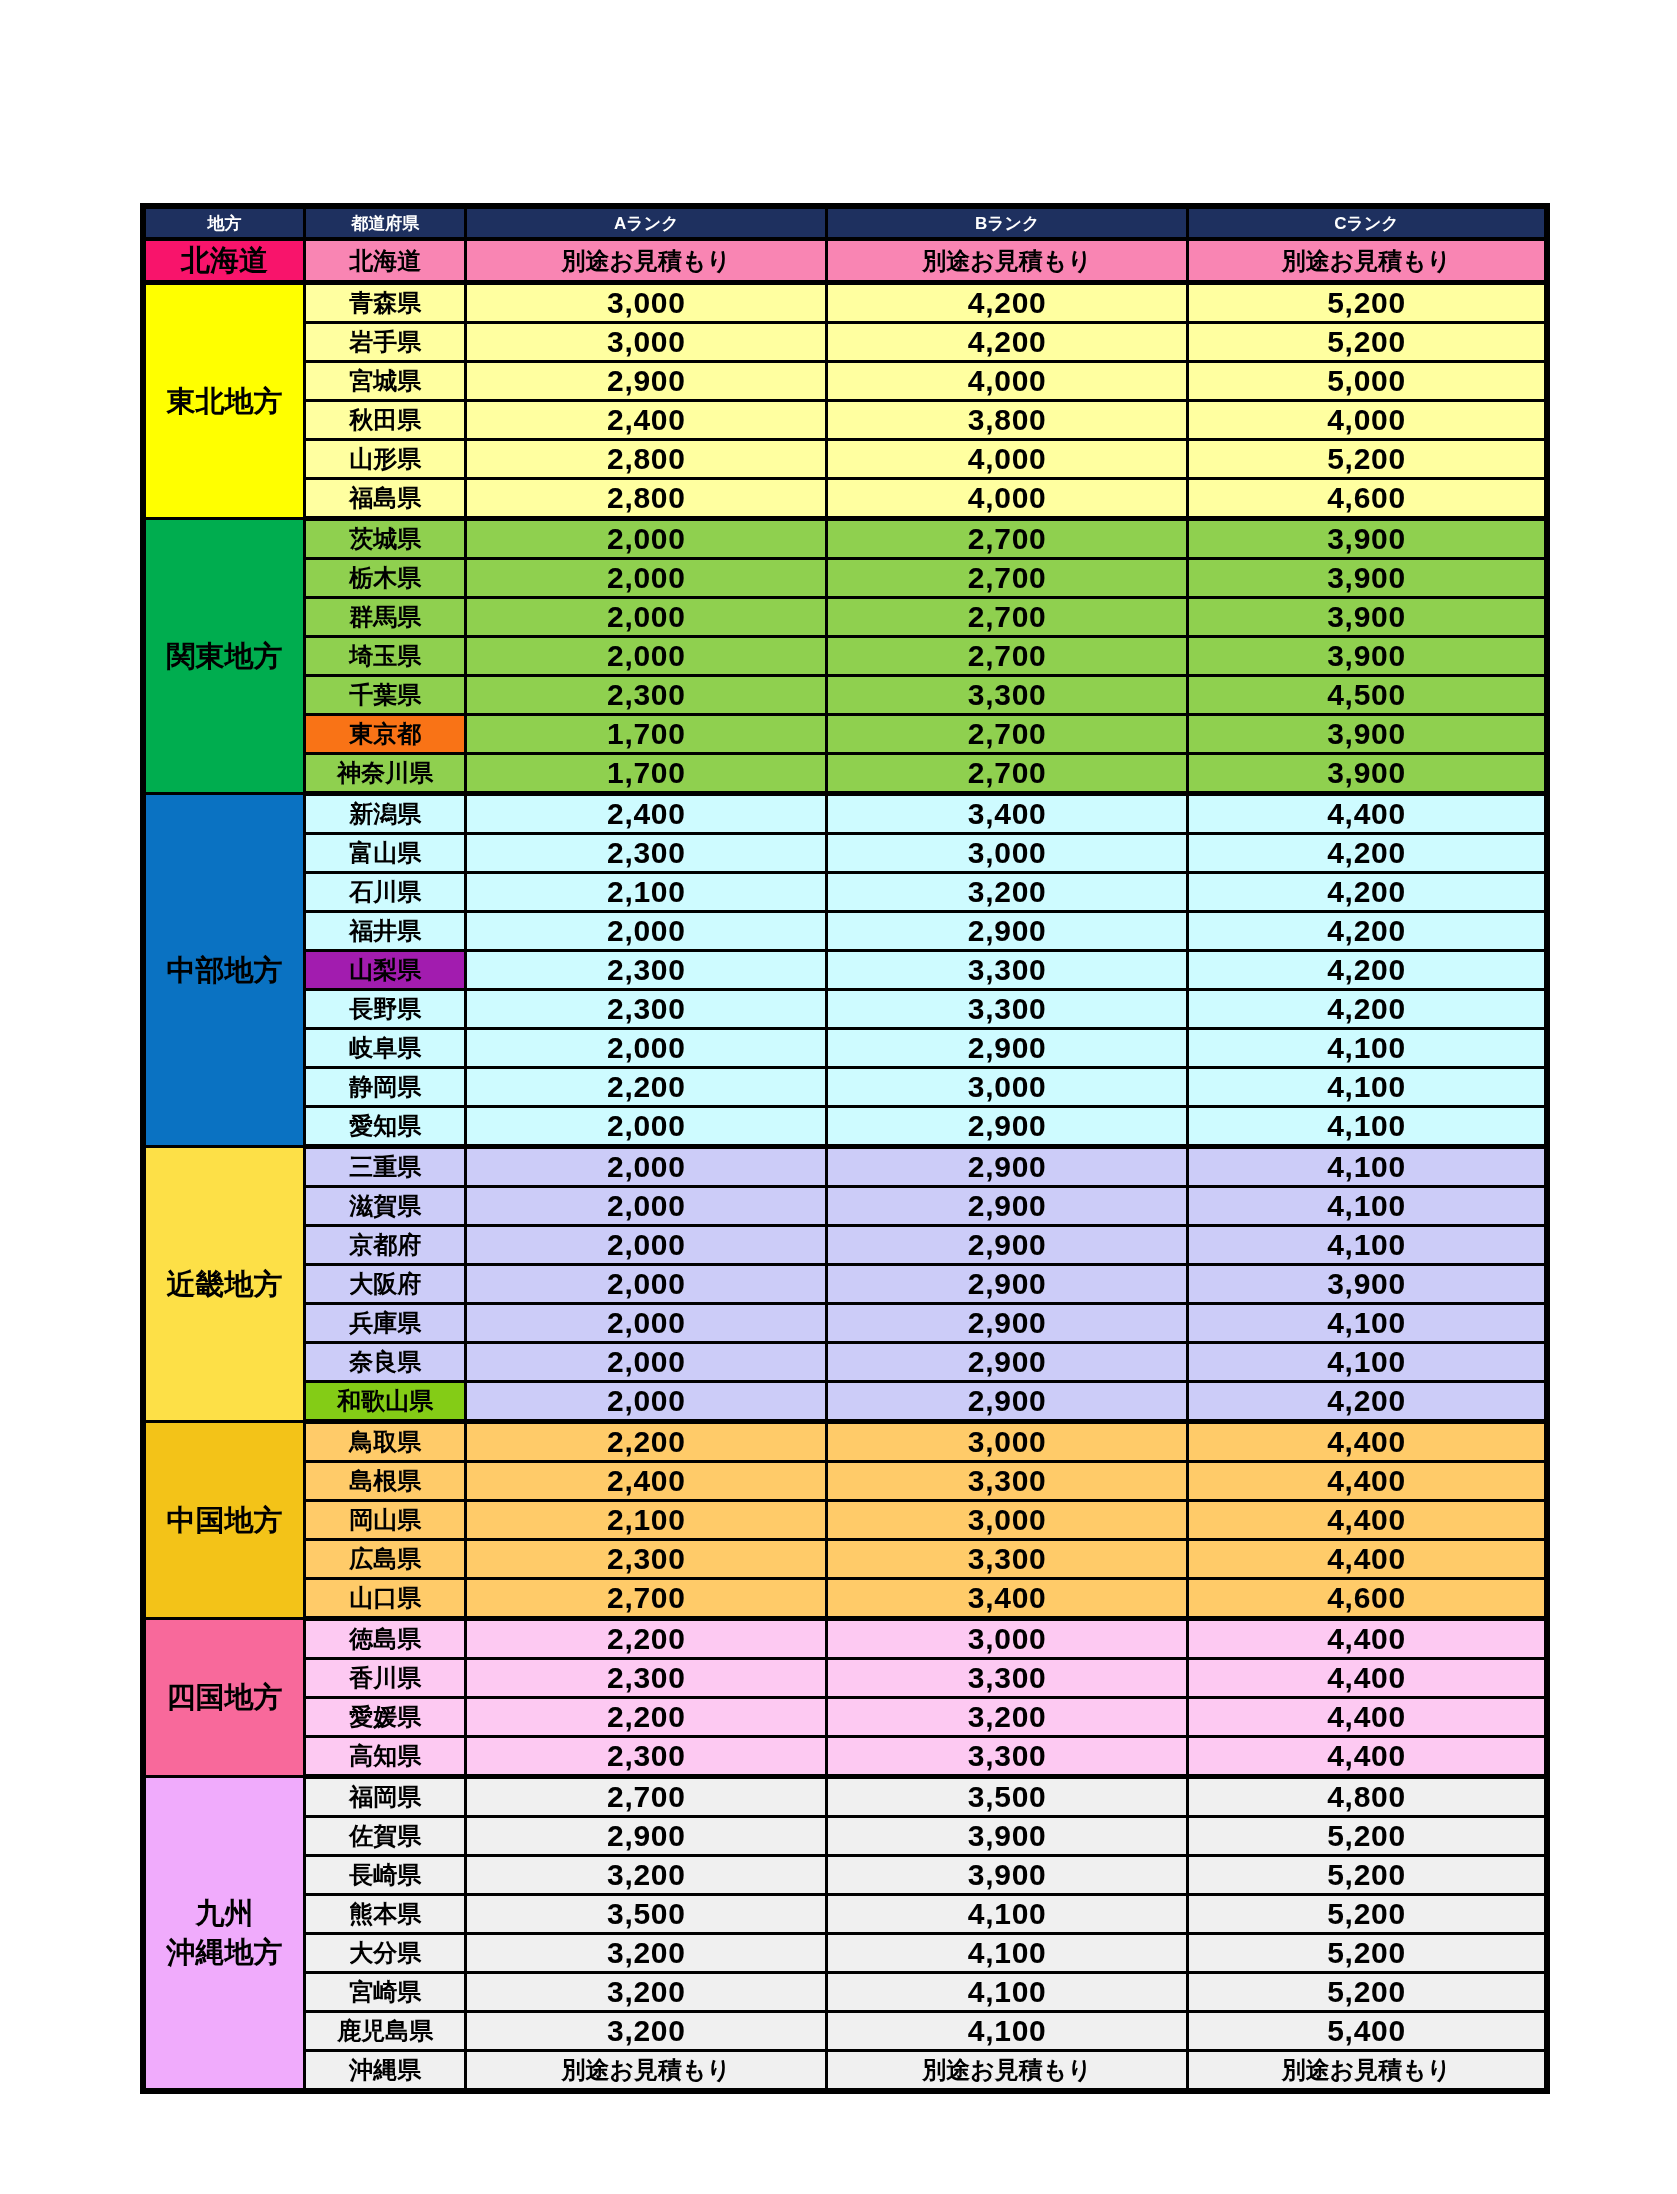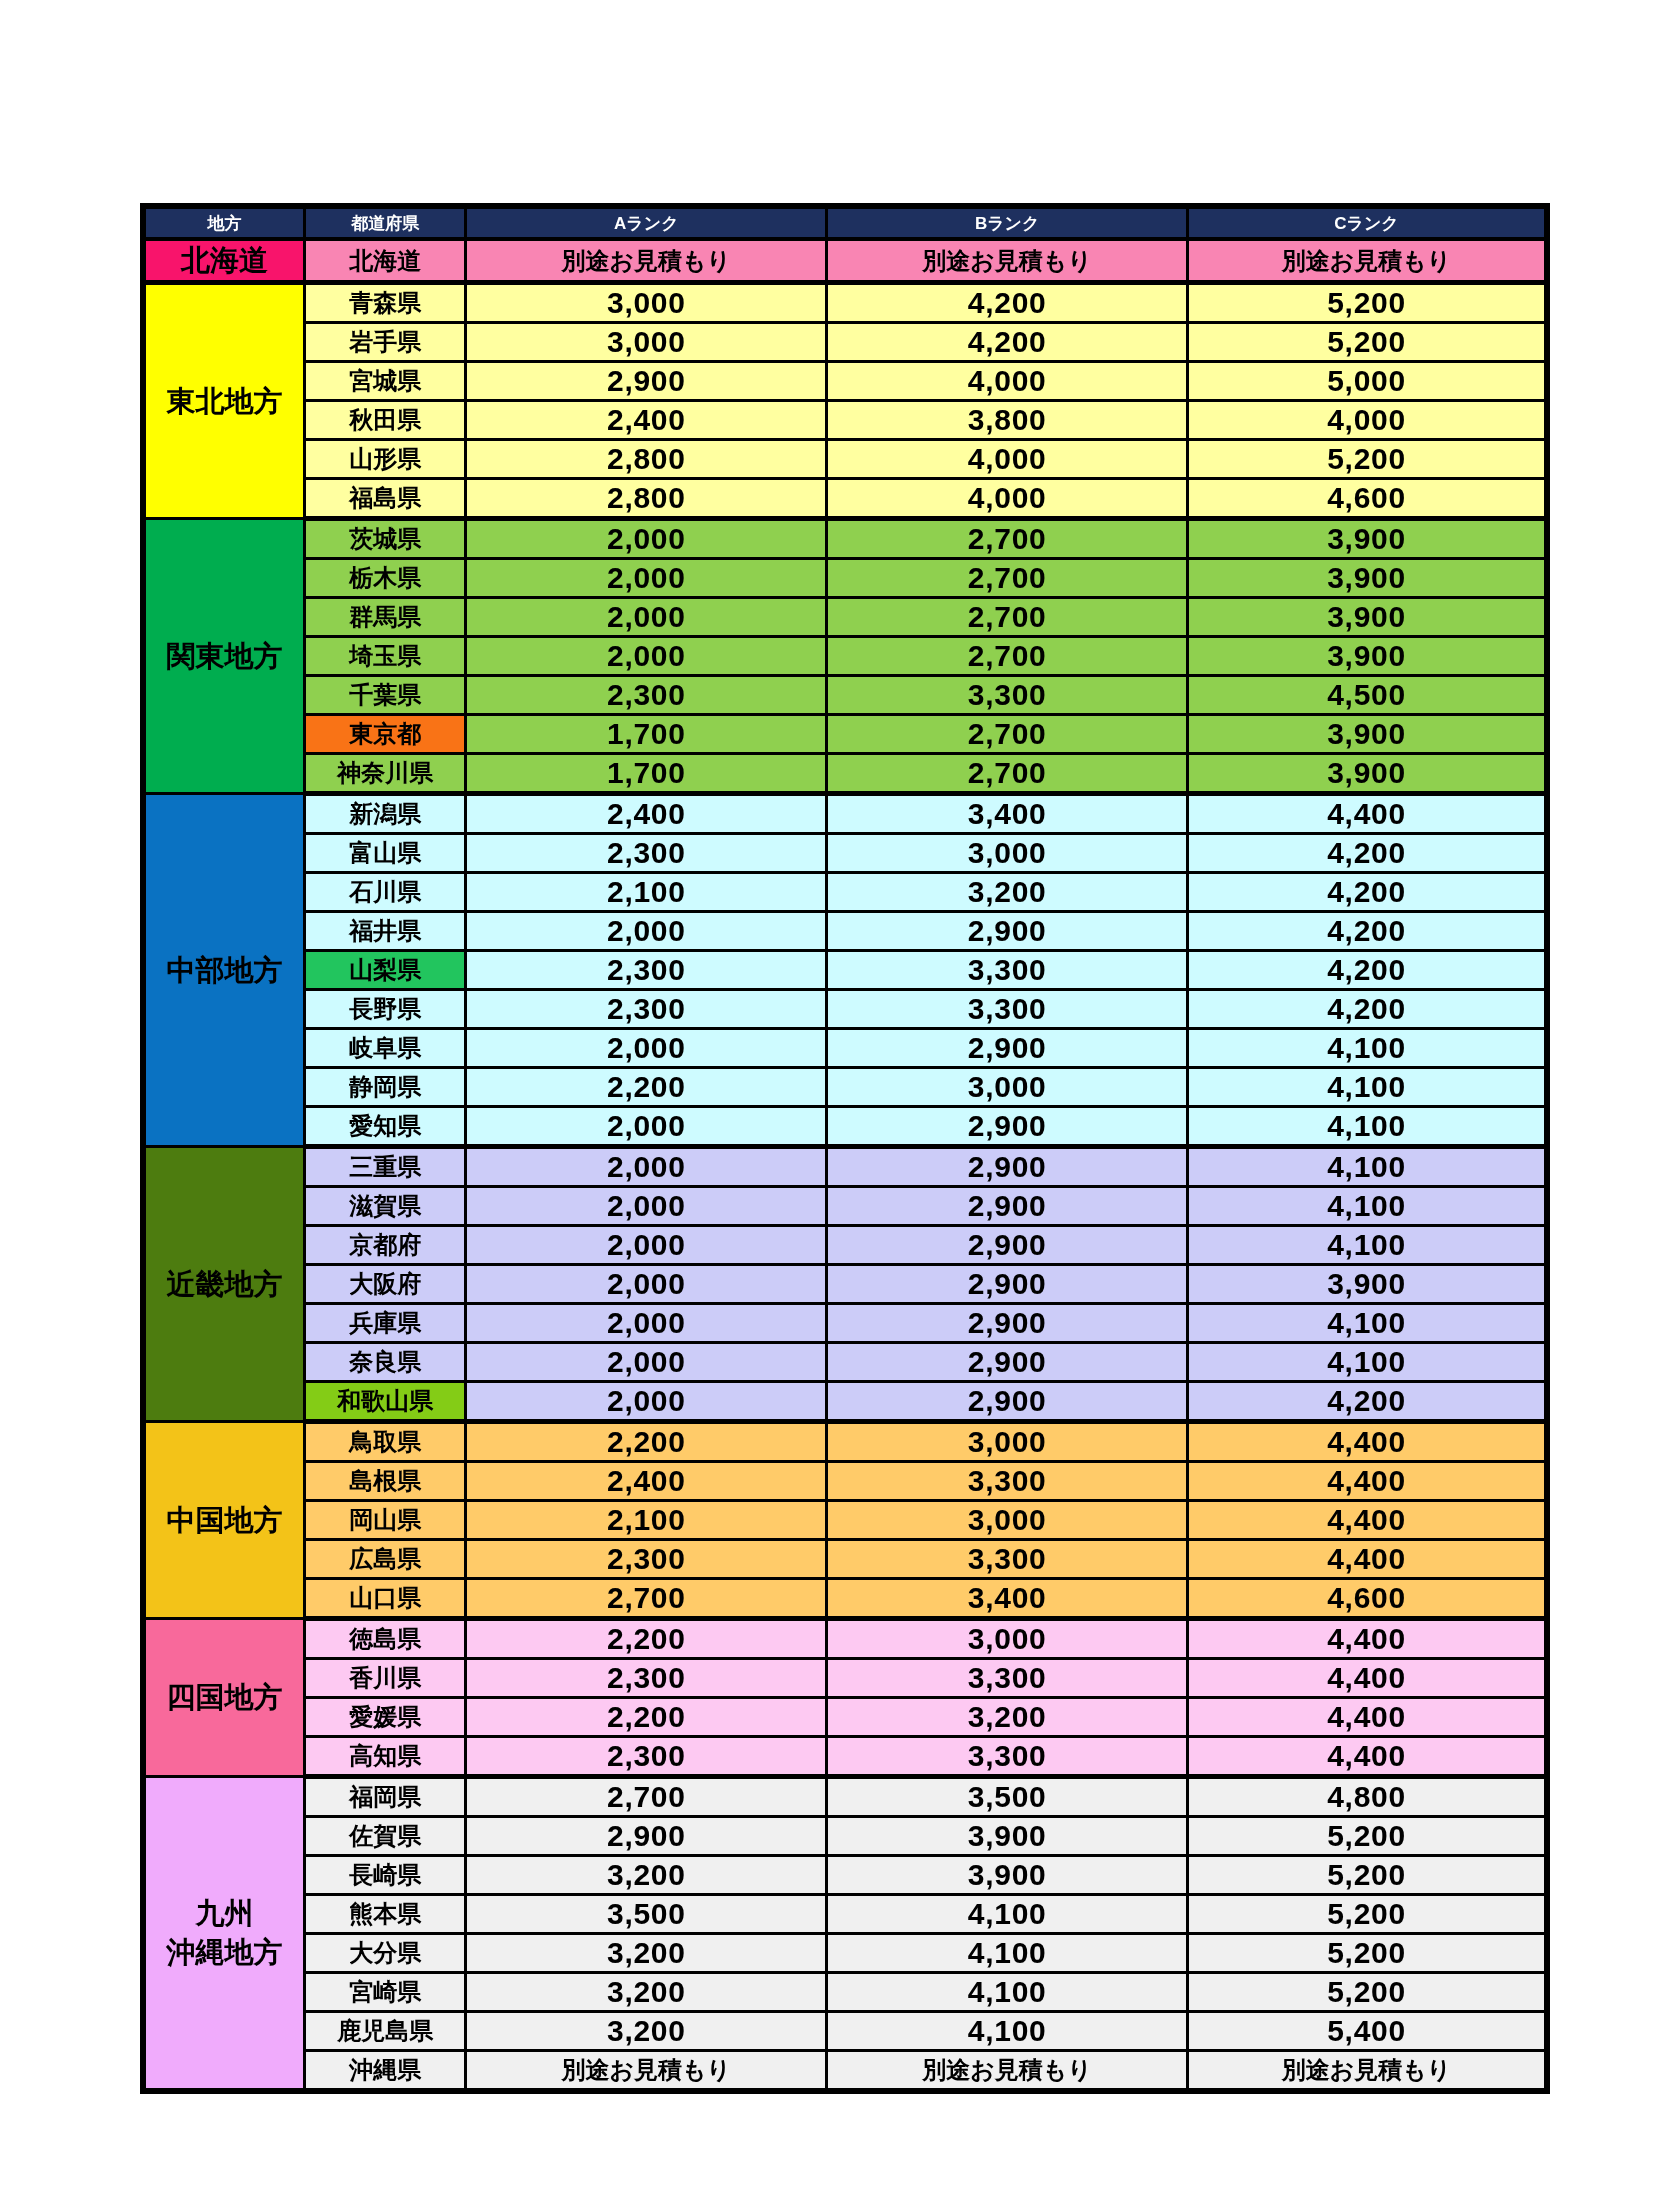--- a/index.html
+++ b/index.html
@@ -170,21 +170,21 @@
           <td class="fee-cell" style="background: rgb(206, 251, 255);">3,200</td>
           <td class="fee-cell" style="background: rgb(206, 251, 255);">4,200</td>
         </tr>
         <tr>
           <td class="pref-cell" style="background: rgb(206, 251, 255);">福井県</td>
           <td class="fee-cell" style="background: rgb(206, 251, 255);">2,000</td>
           <td class="fee-cell" style="background: rgb(206, 251, 255);">2,900</td>
           <td class="fee-cell" style="background: rgb(206, 251, 255);">4,200</td>
         </tr>
         <tr>
-          <td class="pref-cell" style="background: #22c55e;">山梨県</td>
+          <td class="pref-cell" style="background: #a21caf;">山梨県</td>
           <td class="fee-cell" style="background: rgb(206, 251, 255);">2,300</td>
           <td class="fee-cell" style="background: rgb(206, 251, 255);">3,300</td>
           <td class="fee-cell" style="background: rgb(206, 251, 255);">4,200</td>
         </tr>
         <tr>
           <td class="pref-cell" style="background: rgb(206, 251, 255);">長野県</td>
           <td class="fee-cell" style="background: rgb(206, 251, 255);">2,300</td>
           <td class="fee-cell" style="background: rgb(206, 251, 255);">3,300</td>
           <td class="fee-cell" style="background: rgb(206, 251, 255);">4,200</td>
         </tr>
@@ -200,21 +200,21 @@
           <td class="fee-cell" style="background: rgb(206, 251, 255);">3,000</td>
           <td class="fee-cell" style="background: rgb(206, 251, 255);">4,100</td>
         </tr>
         <tr class="region-last">
           <td class="pref-cell" style="background: rgb(206, 251, 255);">愛知県</td>
           <td class="fee-cell" style="background: rgb(206, 251, 255);">2,000</td>
           <td class="fee-cell" style="background: rgb(206, 251, 255);">2,900</td>
           <td class="fee-cell" style="background: rgb(206, 251, 255);">4,100</td>
         </tr>
         <tr>
-          <td rowspan="7" class="region-cell" style="background: #4d7c0f;">
+          <td rowspan="7" class="region-cell" style="background: #fde047;">
             <div>近畿地方</div>
           </td>
           <td class="pref-cell" style="background: rgb(204, 204, 248);">三重県</td>
           <td class="fee-cell" style="background: rgb(204, 204, 248);">2,000</td>
           <td class="fee-cell" style="background: rgb(204, 204, 248);">2,900</td>
           <td class="fee-cell" style="background: rgb(204, 204, 248);">4,100</td>
         </tr>
         <tr>
           <td class="pref-cell" style="background: rgb(204, 204, 248);">滋賀県</td>
           <td class="fee-cell" style="background: rgb(204, 204, 248);">2,000</td>

